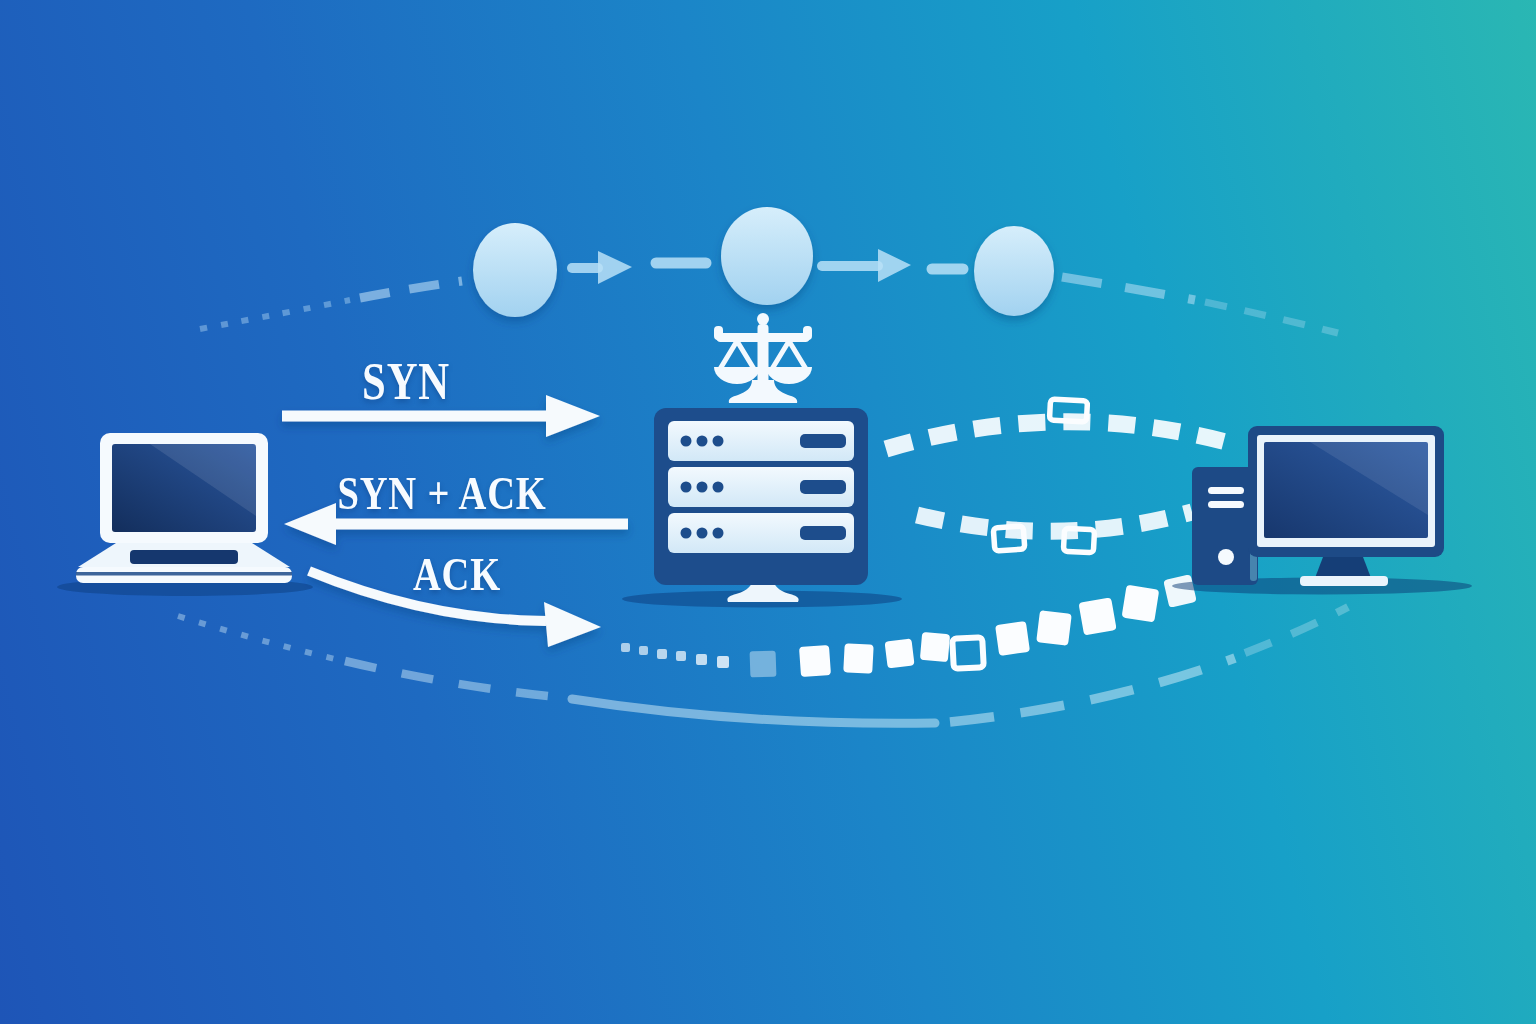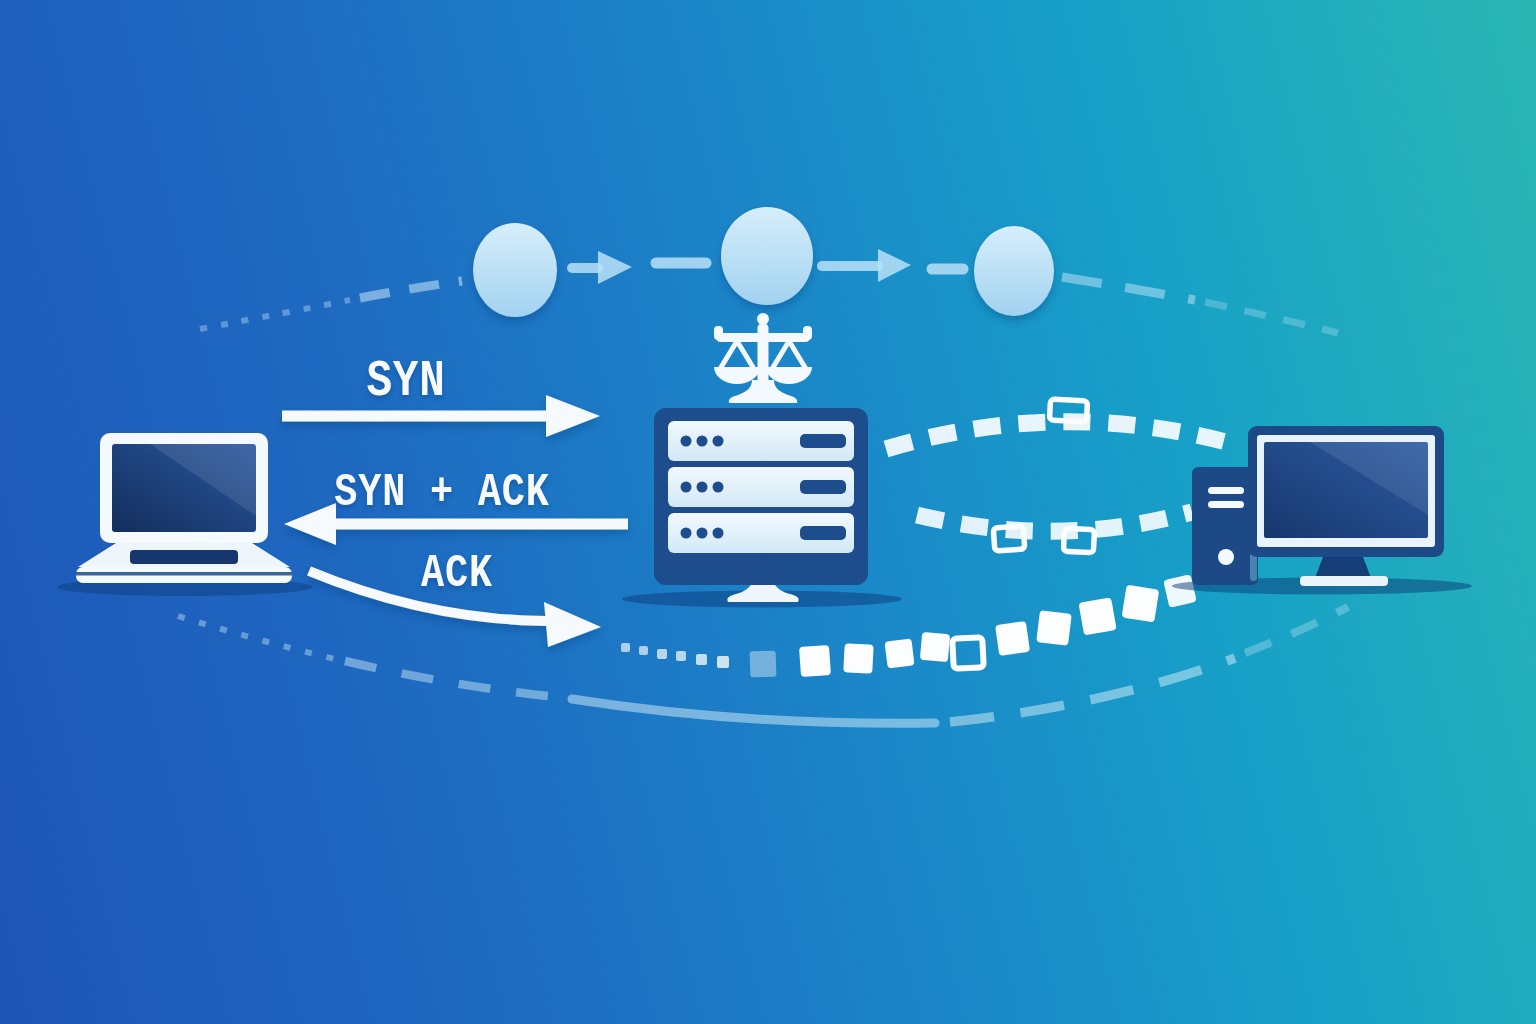--- a/index.html
+++ b/index.html
@@ -1,21 +1,21 @@
 <!DOCTYPE html>
 <html><head>
 <meta charset="utf-8">
 <style>
   html,body{margin:0;padding:0;background:#0e2a52;}
   .stage{
     position:relative;
     width:1536px;height:1024px;
     overflow:hidden;
     background:linear-gradient(76deg,#1e55b7 0%,#1e6ac1 28%,#1b85c8 52%,#17a0c8 74%,#2ab7b3 100%);
-    font-family:Liberation Mono, monospace;
+    font-family:Liberation Serif, serif;
   }
   .layer{position:absolute;inset:0;width:100%;height:100%;}
   .msg-label{
     position:absolute;
     color:#f7fbff;
     font-weight:700;
     letter-spacing:1px;
     white-space:nowrap;
     transform:translateX(-50%) scaleX(0.82);
     transform-origin:center top;

